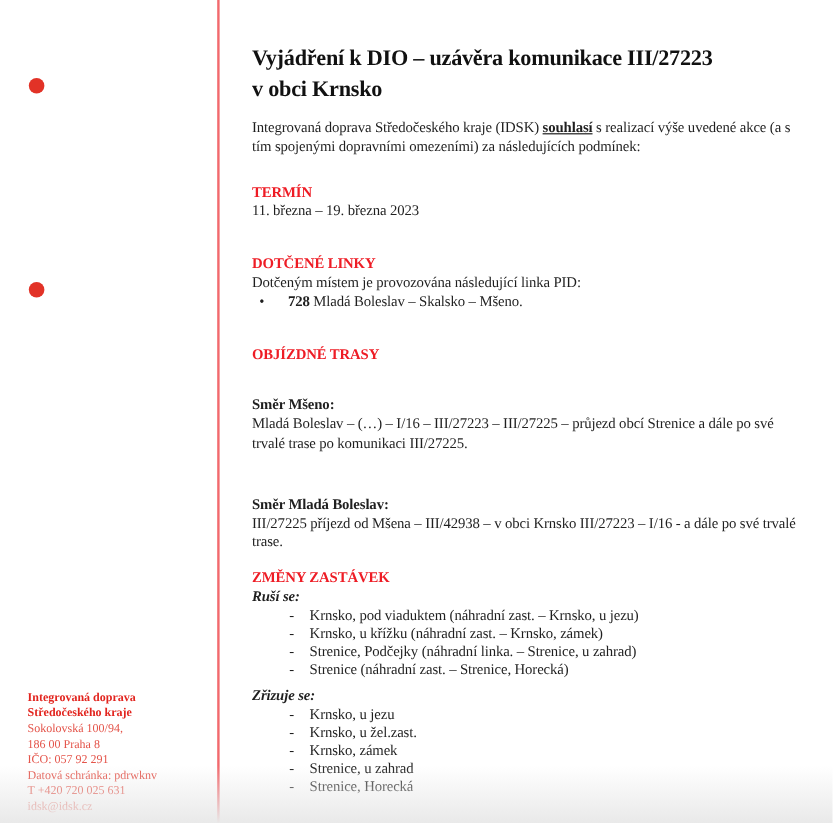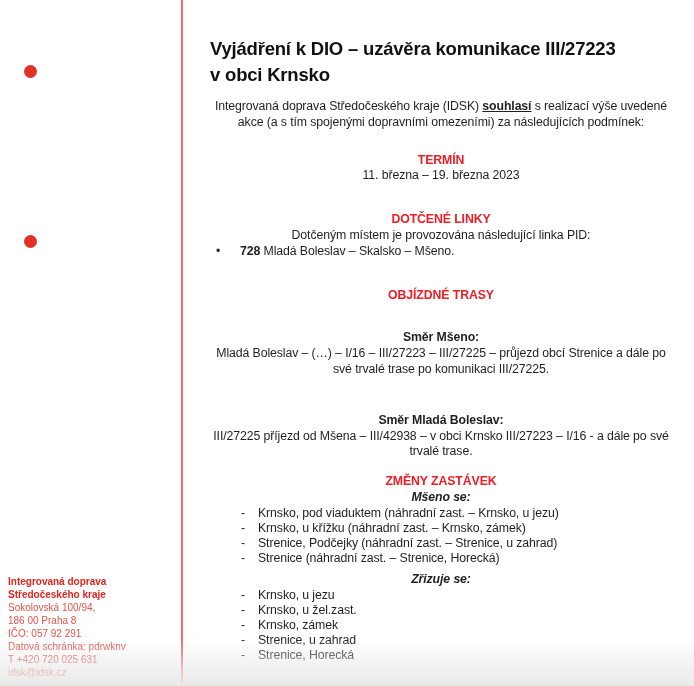--- a/index.html
+++ b/index.html
@@ -1,38 +1,38 @@
 <!DOCTYPE html>
 <html style="--accent: #ee1c25; --rule: #f2696d; --dot: #e23227; --ink: #1f1f1f; --footer-bold: #e2241e; --footer-text: #e4544a;"><head>
 <meta charset="utf-8">
 <style>
   html,body{margin:0;padding:0;background:#ffffff;}
   .page{position:relative;width:694px;height:686px;background:#ffffff;overflow:hidden;
-        font-family:Liberation Sans, sans-serif;color:var(--ink,#1f1f1f);}
+        font-family:Liberation Serif, serif;color:var(--ink,#1f1f1f);}
   .vrule{position:absolute;left:181px;top:0;width:2px;height:100%;background:var(--rule,#f2696d);}
   .dot{position:absolute;left:24px;width:13px;height:13px;border-radius:50%;background:var(--dot,#e23227);}
   .dot1{top:65px}
   .dot2{top:235px}
   .content{position:absolute;left:210px;top:36px;width:462px;
            font-size:12.3px;line-height:15.8px;letter-spacing:-0.1px;}
   .title{font-size:18.5px;line-height:26px;font-weight:bold;margin:0 0 11px 0;letter-spacing:-0.2px;color:#111;}
   .title span{white-space:nowrap;}
-  p{margin:0;text-align:center;}
+  p{margin:0;}
   .bu{font-weight:bold;text-decoration:underline;}
   .h-red{color:var(--accent,#ee1c25);font-weight:bold;margin-top:28px;}
   .h-red.first{margin-top:22px;}
   .bold{font-weight:bold;margin-top:27px;}
   .bi{font-weight:bold;font-style:italic;}
   .bullet-row{display:flex;}
   .bullet-marker{margin-left:6px;width:24px;flex:0 0 auto;}
   .dash-row{display:flex;line-height:15px;}
   .dash-marker{margin-left:31px;width:17px;flex:0 0 auto;}
   .gap6{height:6px;}
   .gap8{height:8px;}
-  .footer{position:absolute;left:8px;top:575px;font-size:10px;line-height:13px;color:var(--footer-text,#e4544a);}
+  .footer{position:absolute;left:23px;top:575px;font-size:10px;line-height:13px;color:var(--footer-text,#e4544a);}
   .fbold{font-weight:bold;color:var(--footer-bold,#e2241e);}
   .fade{position:absolute;left:0;bottom:0;width:100%;height:48px;pointer-events:none;
         background:linear-gradient(180deg,rgba(233,233,233,0),#e9e9e9);}
 </style>
 </head>
 <body>
 
 <div class="page">
   <div class="vrule"></div>
   <div class="dot dot1"></div>
@@ -58,32 +58,32 @@
     </div>
 
     <p class="h-red">OBJÍZDNÉ TRASY</p>
     <p class="bold">Směr Mšeno:</p>
     <p>Mladá Boleslav – (…) – I/16 – III/27223 – III/27225 – průjezd obcí Strenice a dále po své trvalé trase po komunikaci III/27225.</p>
     <div class="gap8"></div>
     <p class="bold">Směr Mladá Boleslav:</p>
     <p>III/27225 příjezd od Mšena – III/42938 – v obci Krnsko III/27223 – I/16 - a dále po své trvalé trase.</p>
 
     <p class="h-red" style="margin-top:14px">ZMĚNY ZASTÁVEK</p>
-    <p class="bi">Mšeno se:</p>
+    <p class="bi">Ruší se:</p>
     <div class="dash-row">
       <span class="dash-marker">-</span>
       <span>Krnsko, pod viaduktem (náhradní zast. – Krnsko, u jezu)</span>
     </div>
     <div class="dash-row">
       <span class="dash-marker">-</span>
       <span>Krnsko, u křížku (náhradní zast. – Krnsko, zámek)</span>
     </div>
     <div class="dash-row">
       <span class="dash-marker">-</span>
-      <span>Strenice, Podčejky (náhradní zast. – Strenice, u zahrad)</span>
+      <span>Strenice, Podčejky (náhradní linka. – Strenice, u zahrad)</span>
     </div>
     <div class="dash-row">
       <span class="dash-marker">-</span>
       <span>Strenice (náhradní zast. – Strenice, Horecká)</span>
     </div>
     <div class="gap6"></div>
     <p class="bi">Zřizuje se:</p>
     <div class="dash-row">
       <span class="dash-marker">-</span>
       <span>Krnsko, u jezu</span>

